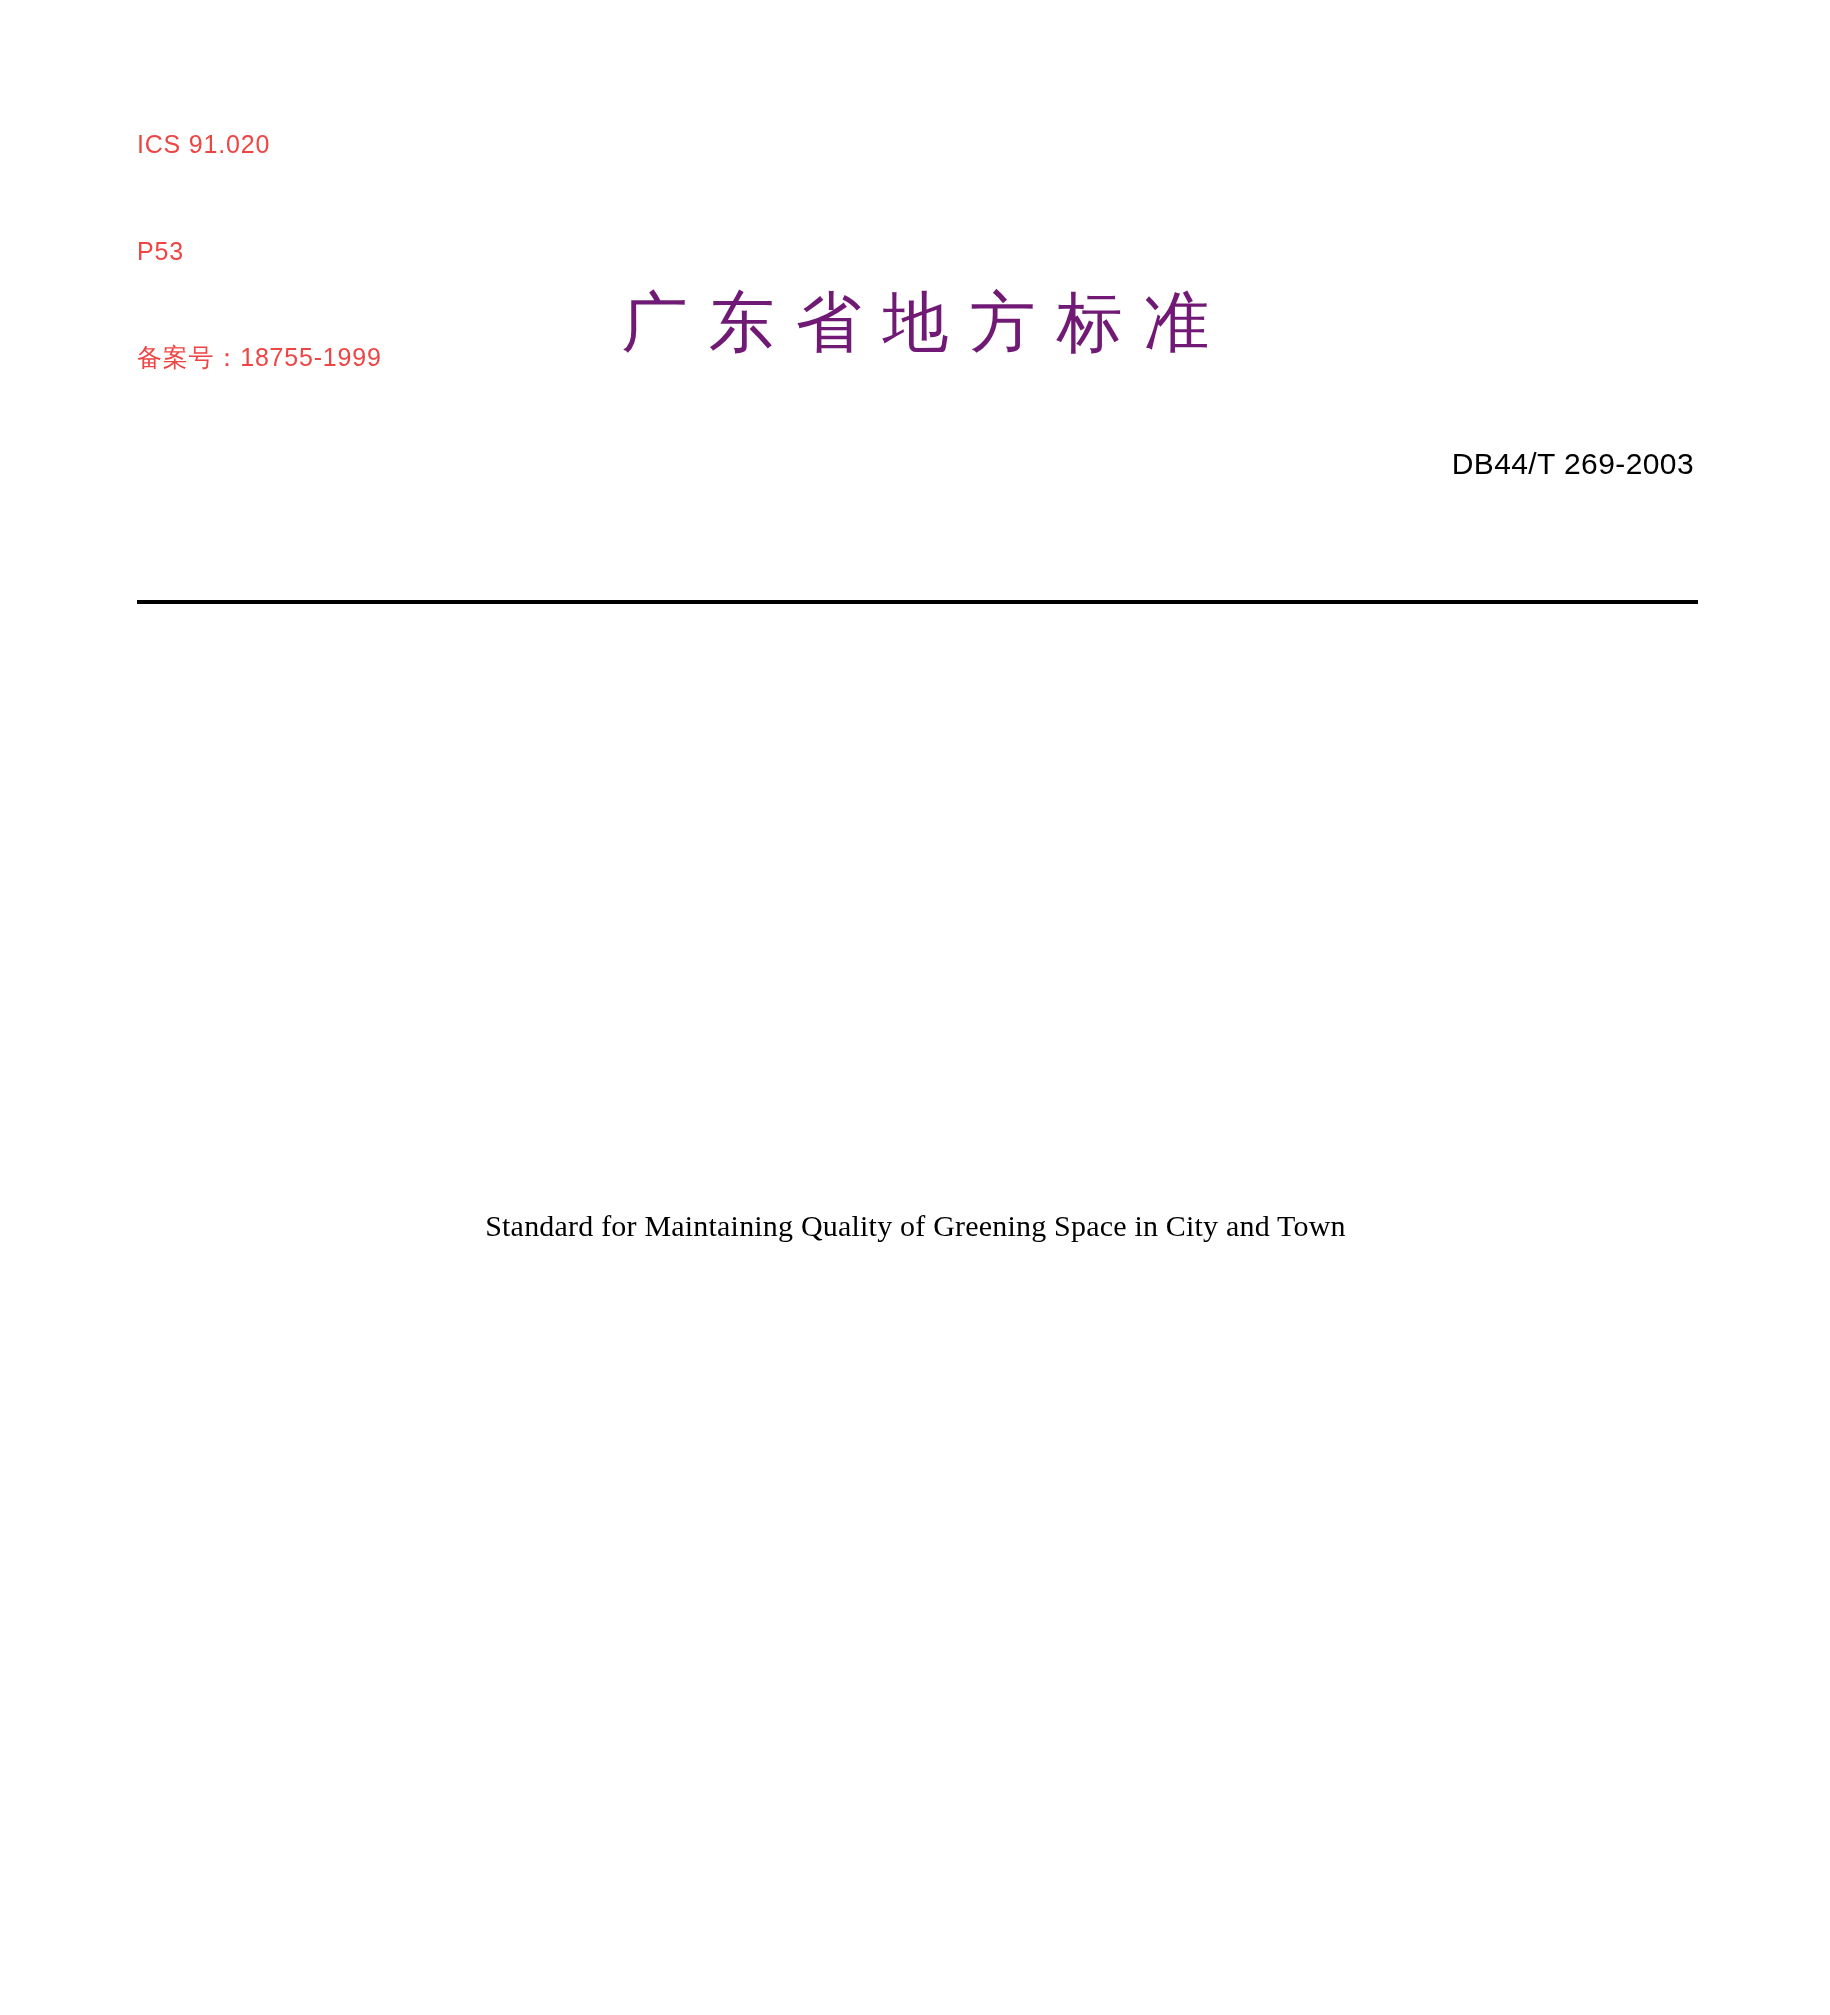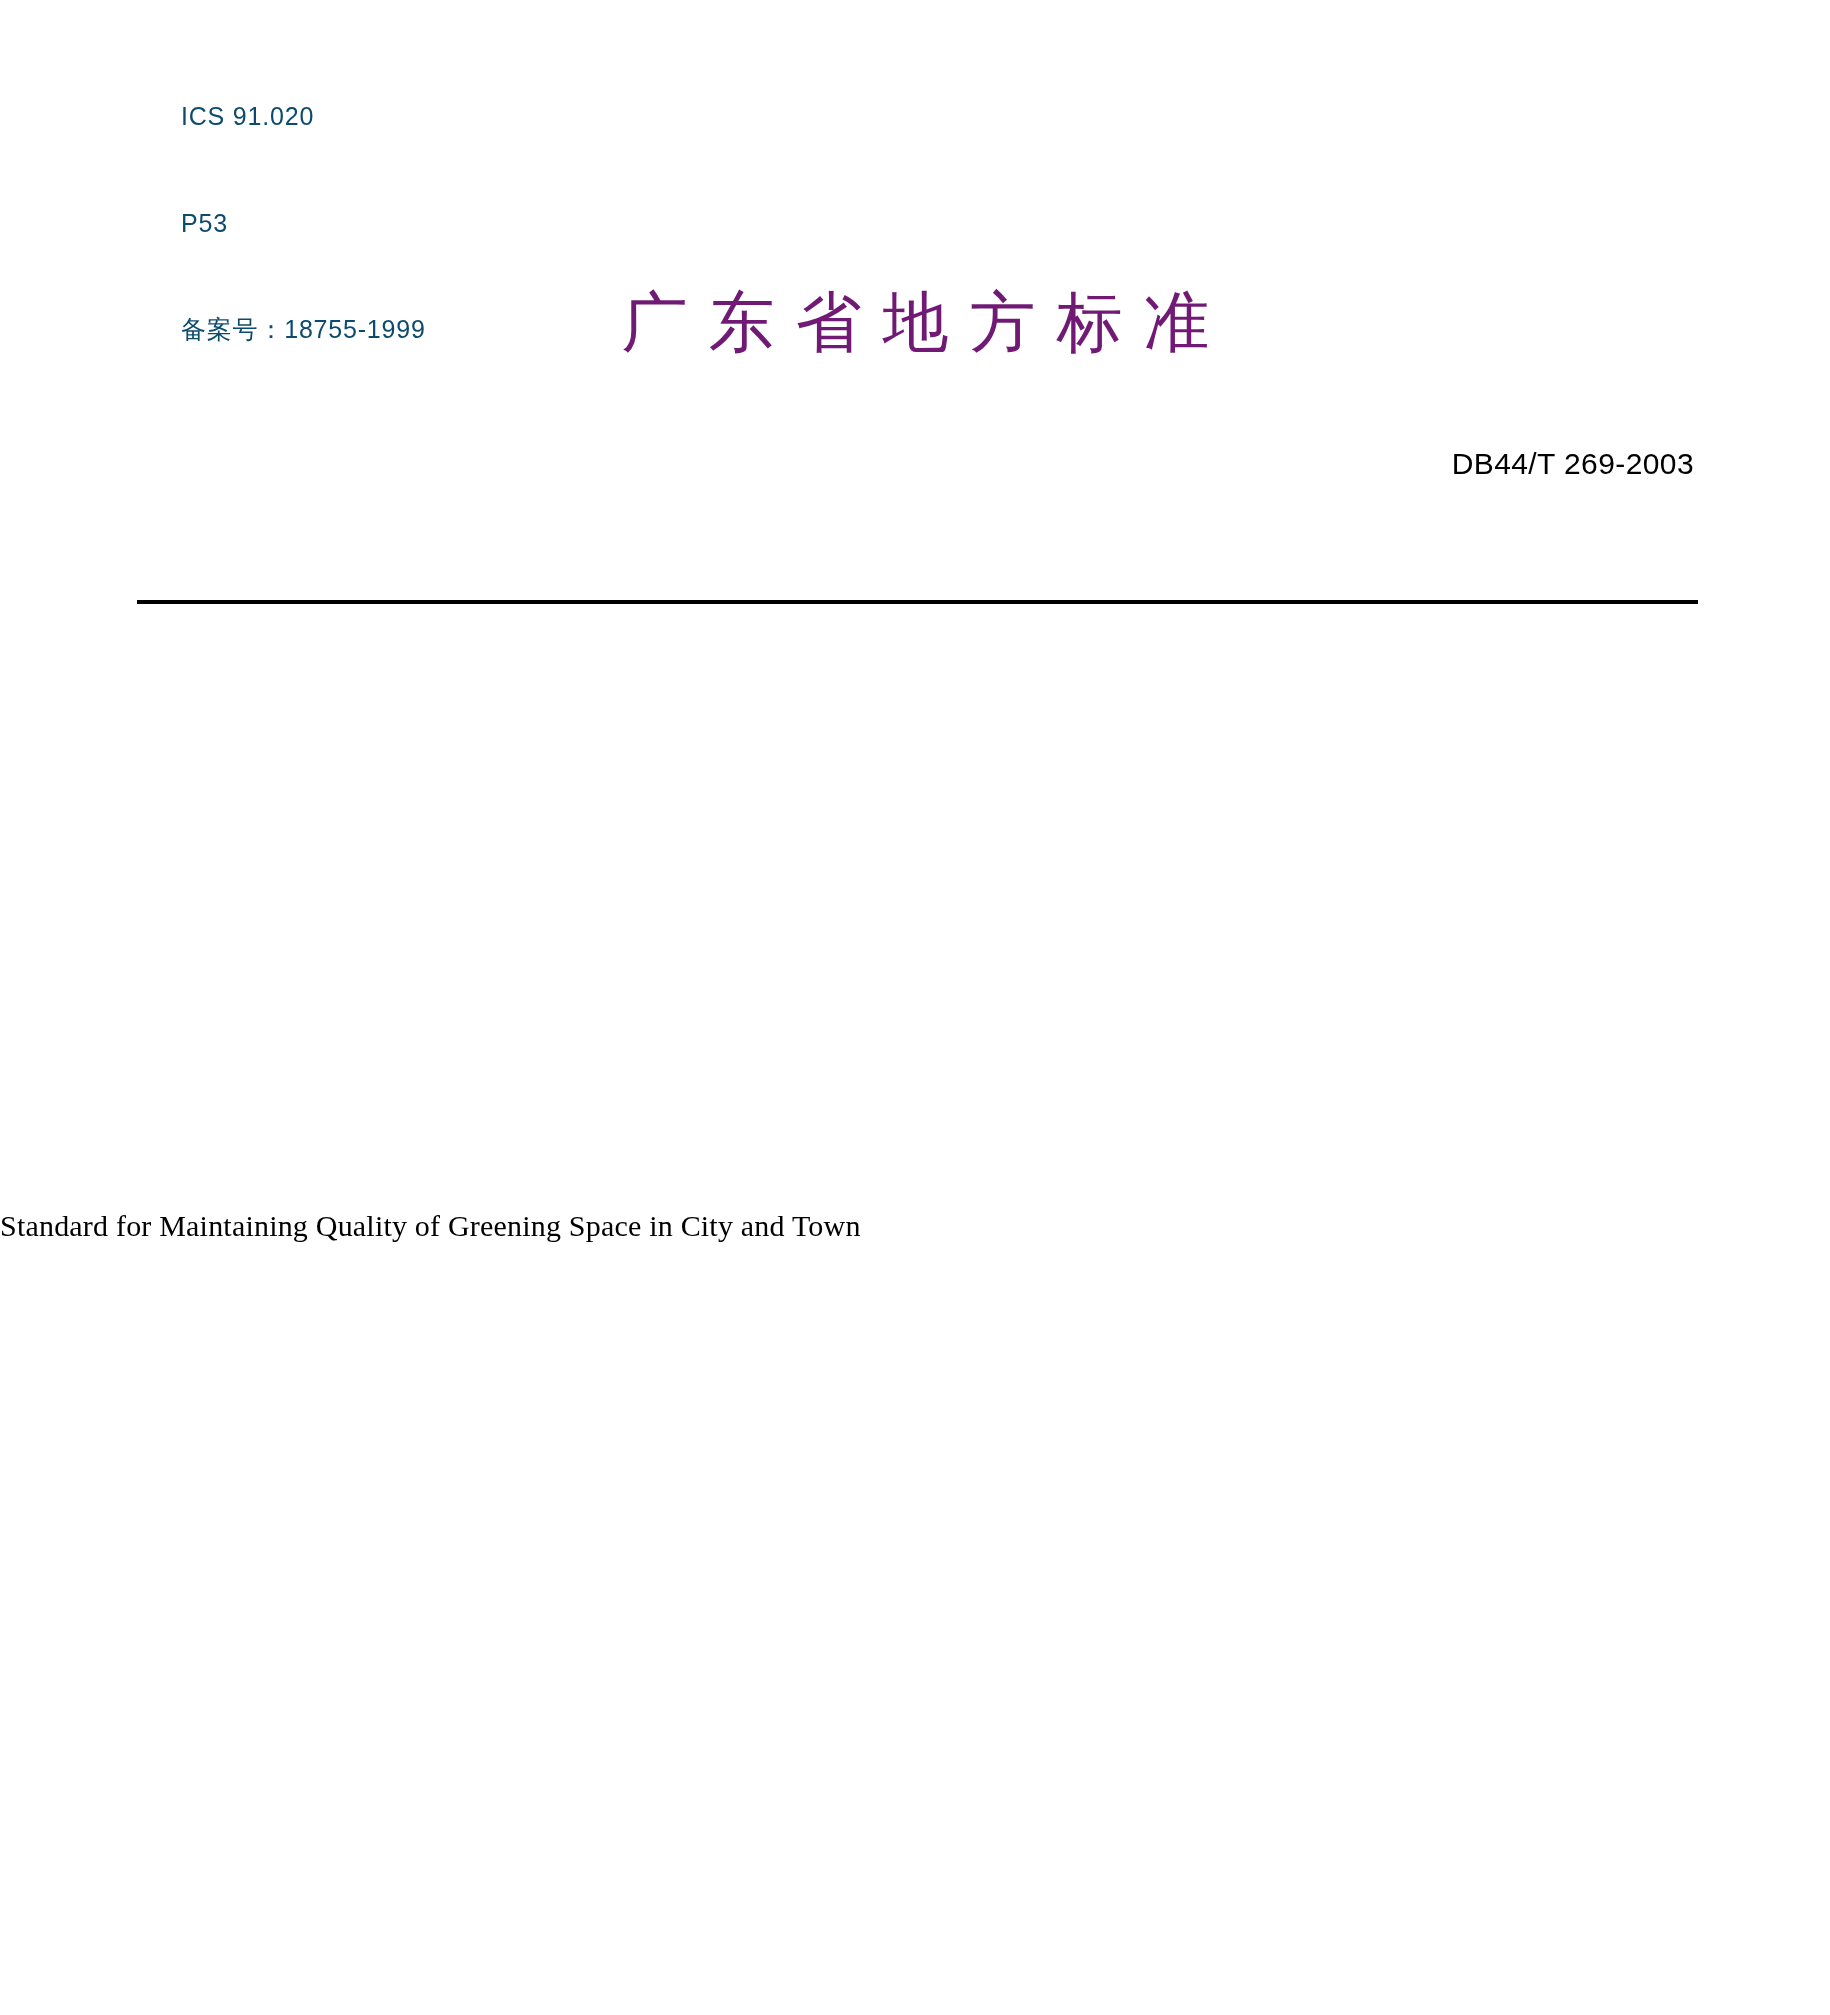--- a/index.html
+++ b/index.html
@@ -16,28 +16,27 @@
     width: 1831px;
     height: 2615px;
     background: #ffffff;
     overflow: hidden;
   }
 
   
   .hdr-codes {
     position: absolute;
     left: 137px;
-    top: 28px;
+    top: 56px;
     font-family: "Liberation Sans", sans-serif;
     font-size: 25px;
     line-height: 1.42;
     letter-spacing: 0.8px;
-    color: #0c4a6e;
+    color: #ef4444;
     white-space: pre;
-    margin-left: 44px;
   }
   .hdr-codes div { white-space: pre; }
 
   .db44-logo {
     position: absolute;
     right: 137px;
     top: 60px;
     font-family: "Liberation Serif", serif;
     font-weight: bold;
     font-size: 93px;
@@ -92,20 +91,21 @@
     font-weight: bold;
     font-size: 45px;
     letter-spacing: 1.6px;
     color: #000;
   }
   .main-title-en {
     position: absolute;
     left: 0;
     right: 0;
     top: 1209px;
+    text-align: center;
     font-family: "Liberation Serif", serif;
     font-size: 30px;
     letter-spacing: 0.2px;
     color: #000;
   }
 </style>
 </head>
 <body>
 
 <div class="page">

